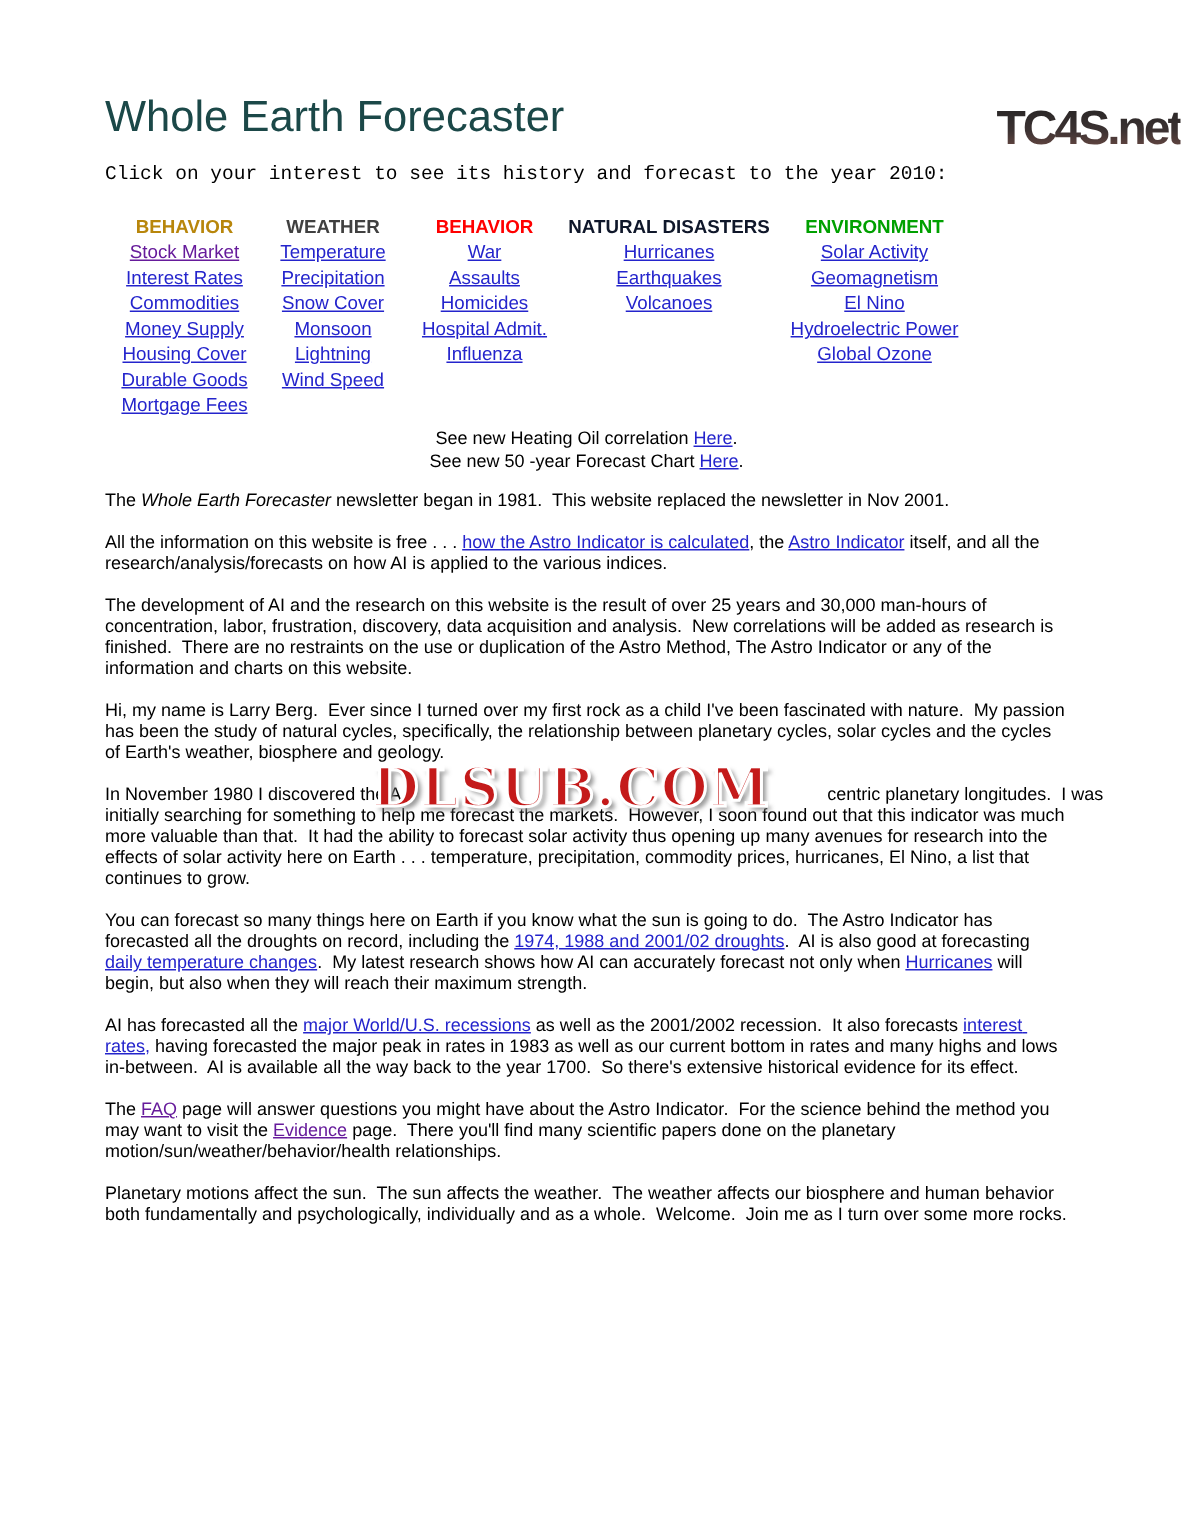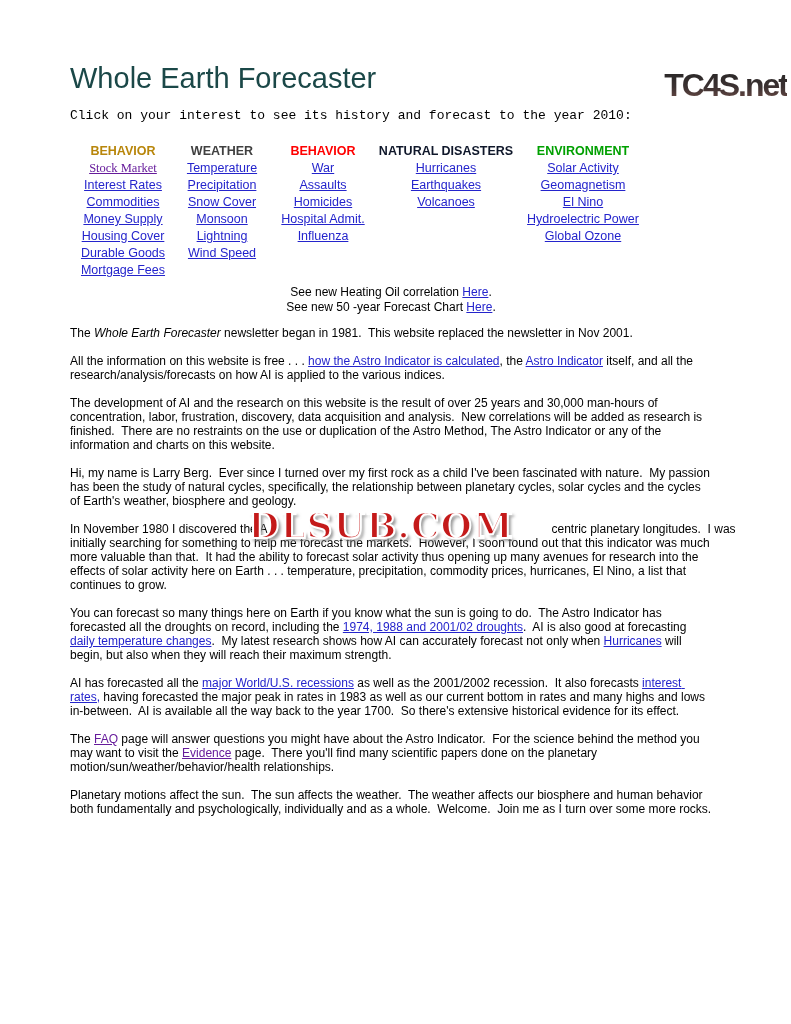--- a/index.html
+++ b/index.html
@@ -18,21 +18,21 @@
 
   .directory{display:flex;margin:20px 0 0 72px;}
   .dir-col{text-align:center;}
   .dir-col:nth-child(1){width:102px;}
   .dir-col:nth-child(2){width:96px;}
   .dir-col:nth-child(3){width:106px;}
   .dir-col:nth-child(4){width:140px;}
   .dir-col:nth-child(5){width:134px;}
   .dir-header{font-weight:bold;font-size:12.5px;line-height:17px;white-space:nowrap;}
   .dir-link{display:block;font-size:12.5px;line-height:17px;color:var(--link,#2424cc);text-decoration:underline;white-space:nowrap;}
-  .dir-link.visited{color:var(--visited,#661b9b);font-family:Liberation Serif, serif;}
+  .dir-link.visited{color:var(--visited,#661b9b);}
 
   .notices{margin:6px 0 0 70px;width:642px;}
   .notice{text-align:center;font-size:12px;line-height:15px;}
 
   .paragraphs{margin:11px 0 0 70px;width:642px;}
   .para{white-space:pre-wrap;font-size:12px;line-height:14px;margin:0 0 14px 0;}
   .para.bold{font-weight:bold;}
   .first-line{white-space:pre;}
   .wm-gap{display:inline-block;width:284px;}
   .wm-anchor{position:relative;}

